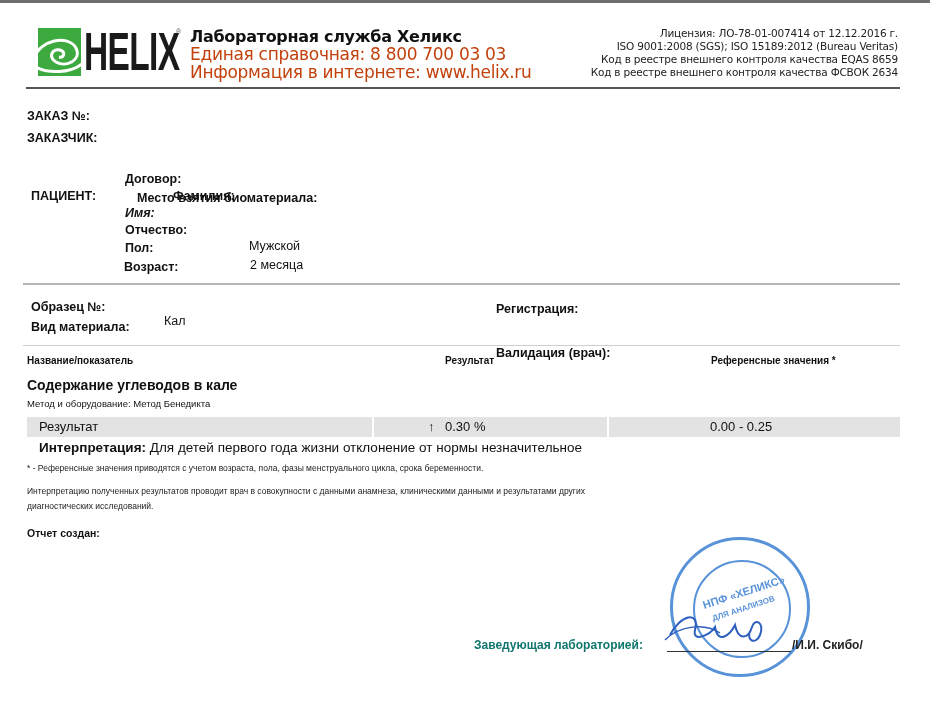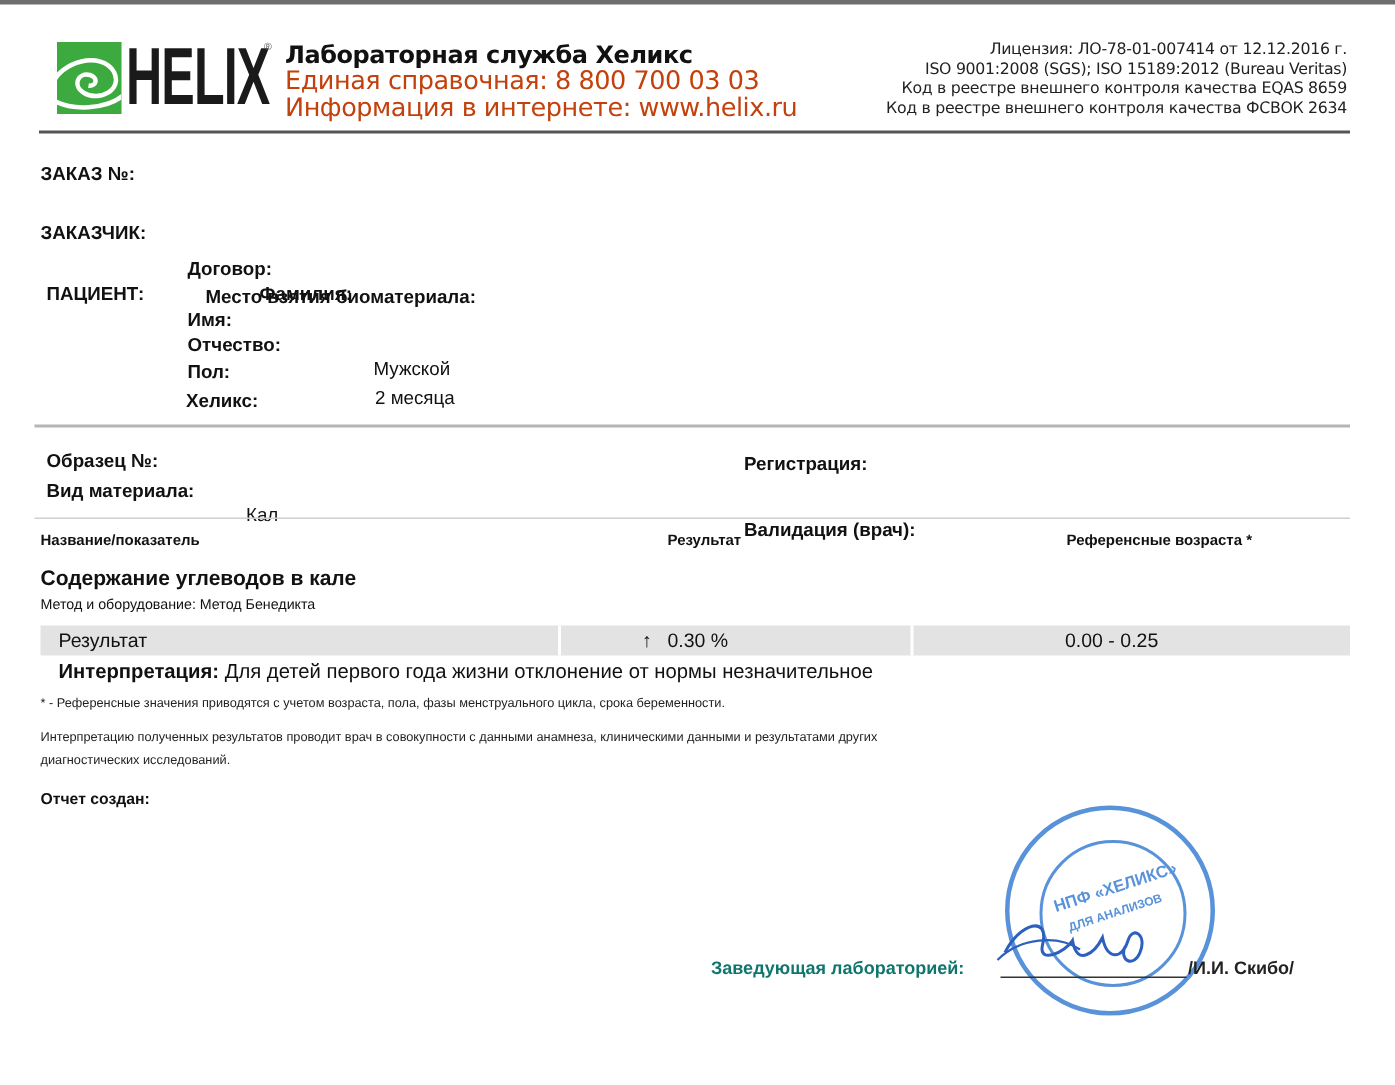--- a/index.html
+++ b/index.html
@@ -46,46 +46,46 @@
   <div class="abs h-line" style="top:62px;">Информация в интернете: www.helix.ru</div>
 
   <div class="abs lic" style="top:27px;">Лицензия: ЛО-78-01-007414 от 12.12.2016 г.</div>
   <div class="abs lic" style="top:40px;">ISO 9001:2008 (SGS); ISO 15189:2012 (Bureau Veritas)</div>
   <div class="abs lic" style="top:53px;">Код в реестре внешнего контроля качества EQAS 8659</div>
   <div class="abs lic" style="top:66px;">Код в реестре внешнего контроля качества ФСВОК 2634</div>
 </div>
 <div class="hrule" style="top:87px;"></div>
 
 <div class="abs lbl" style="left:27px; top:109px;">ЗАКАЗ №:</div>
-<div class="abs lbl" style="left:27px; top:148px;">ЗАКАЗЧИК:</div>
+<div class="abs lbl" style="left:27px; top:131px;">ЗАКАЗЧИК:</div>
 
 <div class="abs lbl" style="left:31px; top:189px;">ПАЦИЕНТ:</div>
 <div class="abs lbl" style="left:137px; top:154px;margin-top:37px;">Место взятия биоматериала:</div>
 <div class="abs lbl" style="left:125px; top:172px;">Договор:</div>
 <div class="abs lbl" style="left:125px; top:189px;margin-left:48px;">Фамилия:</div>
-<div class="abs lbl" style="left:125px; top:206px;">Имя:</div>
+<div class="abs lbl" style="left:125px; top:206px;font-style:italic;">Имя:</div>
 <div class="abs lbl" style="left:125px; top:223px;">Отчество:</div>
 <div class="abs lbl" style="left:125px; top:241px;">Пол:</div>
 <div class="abs val" style="left:249px; top:239px;">Мужской</div>
-<div class="abs lbl" style="left:124px; top:260px;">Хеликс:</div>
+<div class="abs lbl" style="left:124px; top:260px;">Возраст:</div>
 <div class="abs val" style="left:250px; top:258px;">2 месяца</div>
 
 <div class="grule" style="top:283px;"></div>
 
 <div class="abs lbl cond" style="left:31px; top:300px;">Образец №:</div>
 <div class="abs lbl cond" style="left:31px; top:320px;">Вид материала:</div>
-<div class="abs val" style="left:164px; top:336px;">Кал</div>
+<div class="abs val" style="left:164px; top:314px;">Кал</div>
 <div class="abs lbl cond" style="left:496px; top:302px;">Регистрация:</div>
 <div class="abs lbl cond" style="left:496px; top:321px;margin-top:25px;">Валидация (врач):</div>
 
 <div class="grule" style="top:345px; height:1px; background:#cfcfcf;"></div>
 
 <div class="abs small-bold" style="left:27px; top:355px;">Название/показатель</div>
 <div class="abs small-bold" style="left:445px; top:355px;">Результат</div>
-<div class="abs small-bold" style="left:711px; top:355px;">Референсные возраста *</div>
+<div class="abs small-bold" style="left:711px; top:355px;">Референсные значения *</div>
 
 <div class="abs" style="left:27px; top:377px; font-size:14px; font-weight:bold;">Содержание углеводов в кале</div>
 <div class="abs" style="left:27px; top:398px; font-size:9.5px;">Метод и оборудование: Метод Бенедикта</div>
 
 <div class="result-row">
   <div class="sep1"></div>
   <div class="sep2"></div>
   <div class="abs" style="left:12px; top:2px; font-size:13px;">Результат</div>
   <div class="abs" style="left:401px; top:2px; font-size:13px;">↑</div>
   <div class="abs" style="left:418px; top:2px; font-size:13px;">0.30 %</div>

